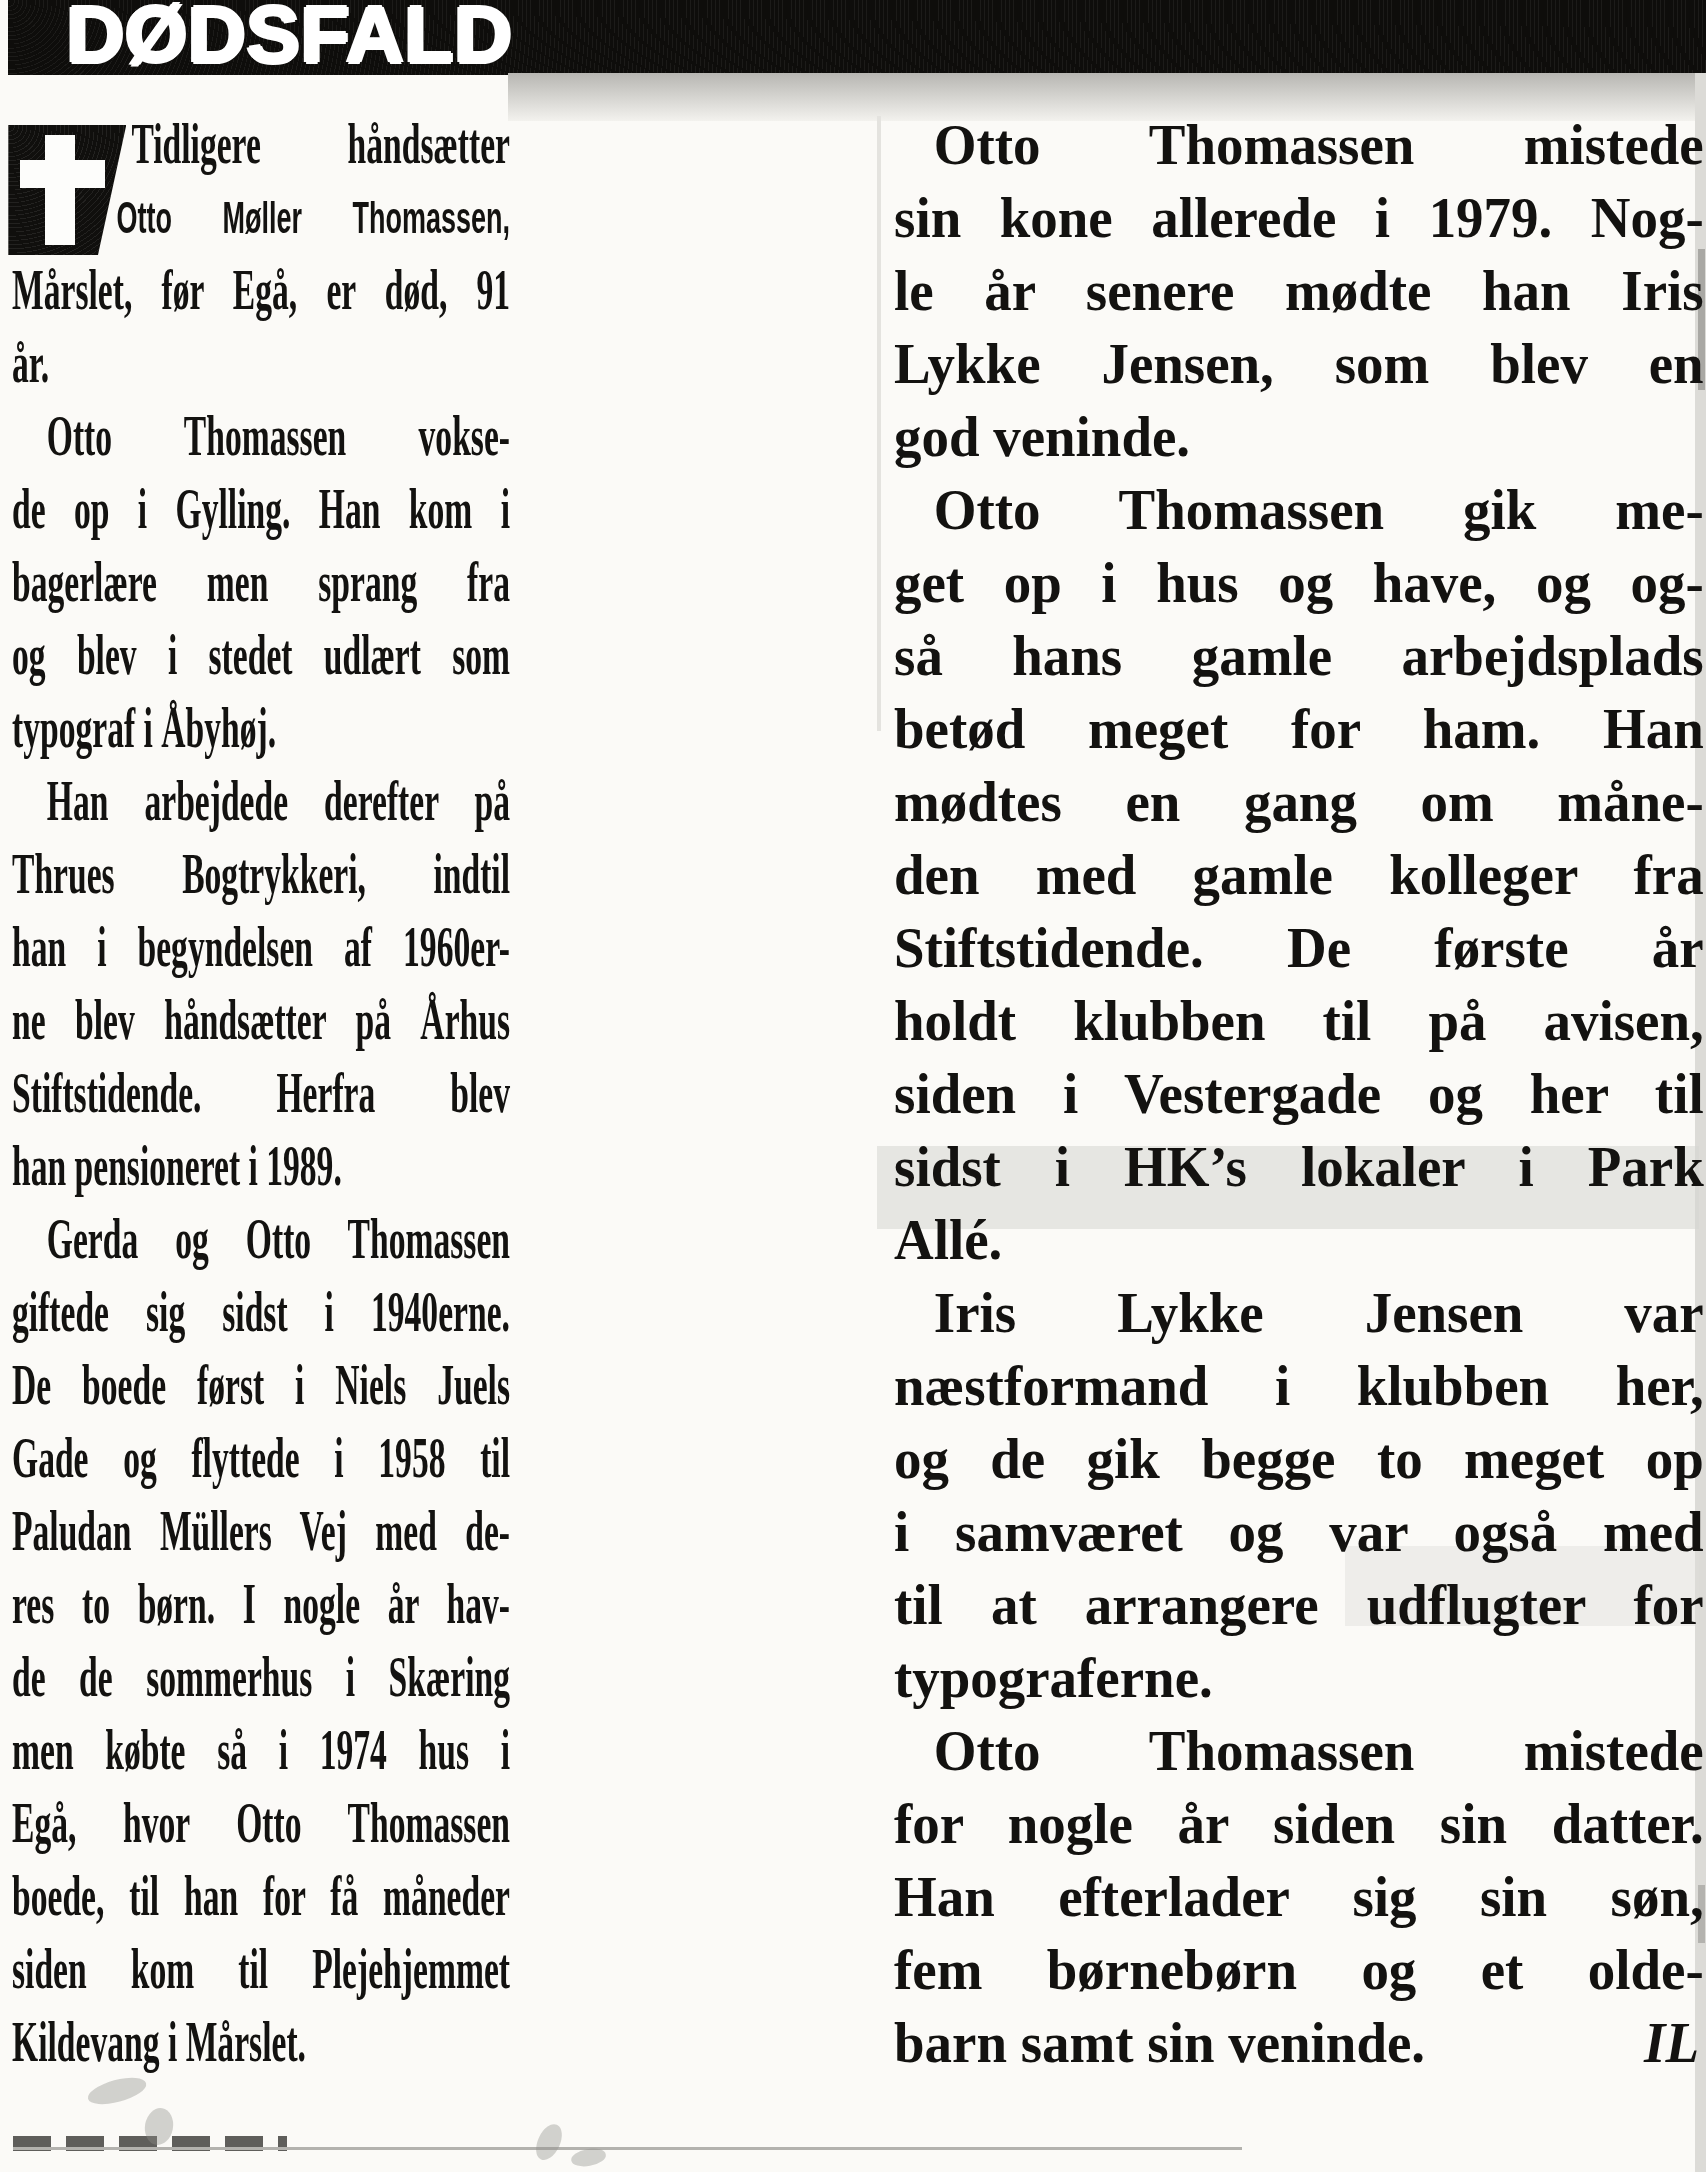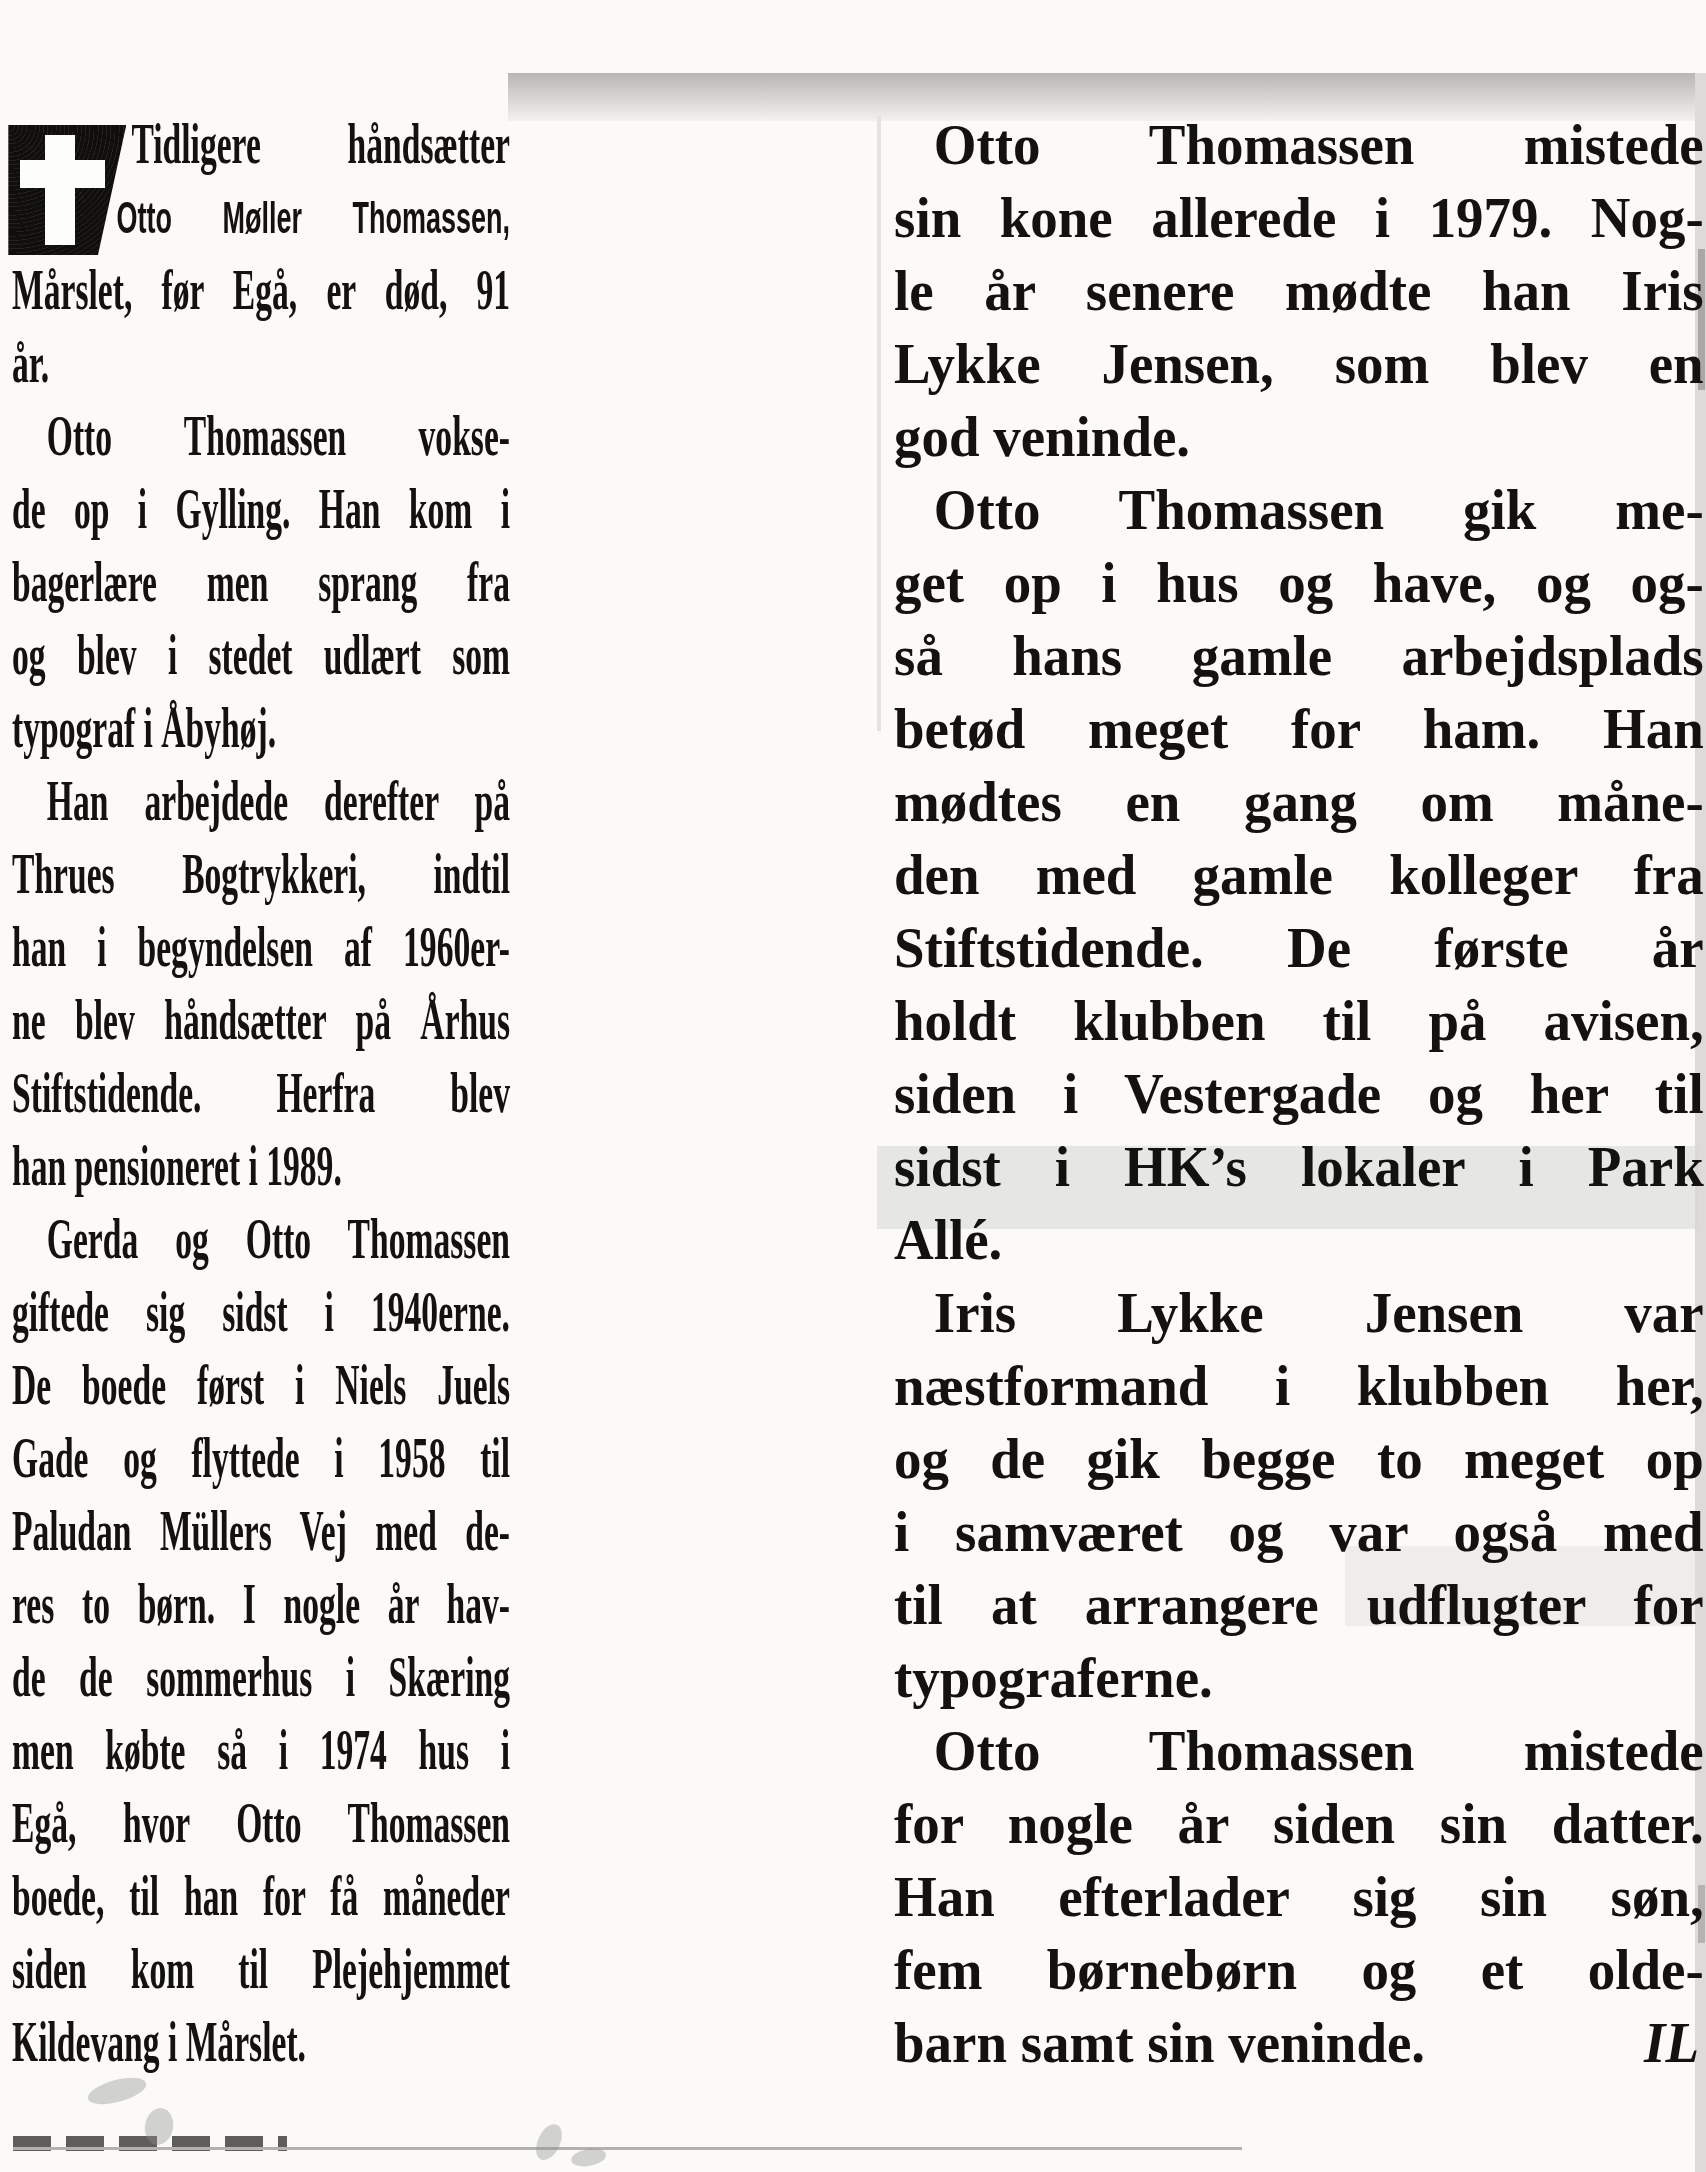--- a/index.html
+++ b/index.html
@@ -66,20 +66,23 @@
   .smudge.s1 { left:87px; top:2080px; width:60px; height:21.6px; transform:rotate(-15deg); }
   .smudge.s2 { left:145px; top:2108px; width:28px; height:37px; transform:rotate(10deg); }
   .smudge.s3 { left:538px; top:2123px; width:21.6px; height:38px; transform:rotate(25deg); }
   .smudge.s4 { left:571px; top:2149px; width:35px; height:16.6px; transform:rotate(-10deg); }
 </style>
 </head>
 <body>
 
 <div class="page">
 
+  <div class="header-bar">
+    <span class="header-title">DØDSFALD</span>
+  </div>
 
   <div class="strip-top"></div>
   <div class="edge-right"></div>
   <div class="edge-mark-a"></div>
   <div class="edge-mark-b"></div>
   <div class="col-seam"></div>
   <div class="band-hk"></div>
   <div class="band-2"></div>
 
   <div class="cross-box">

